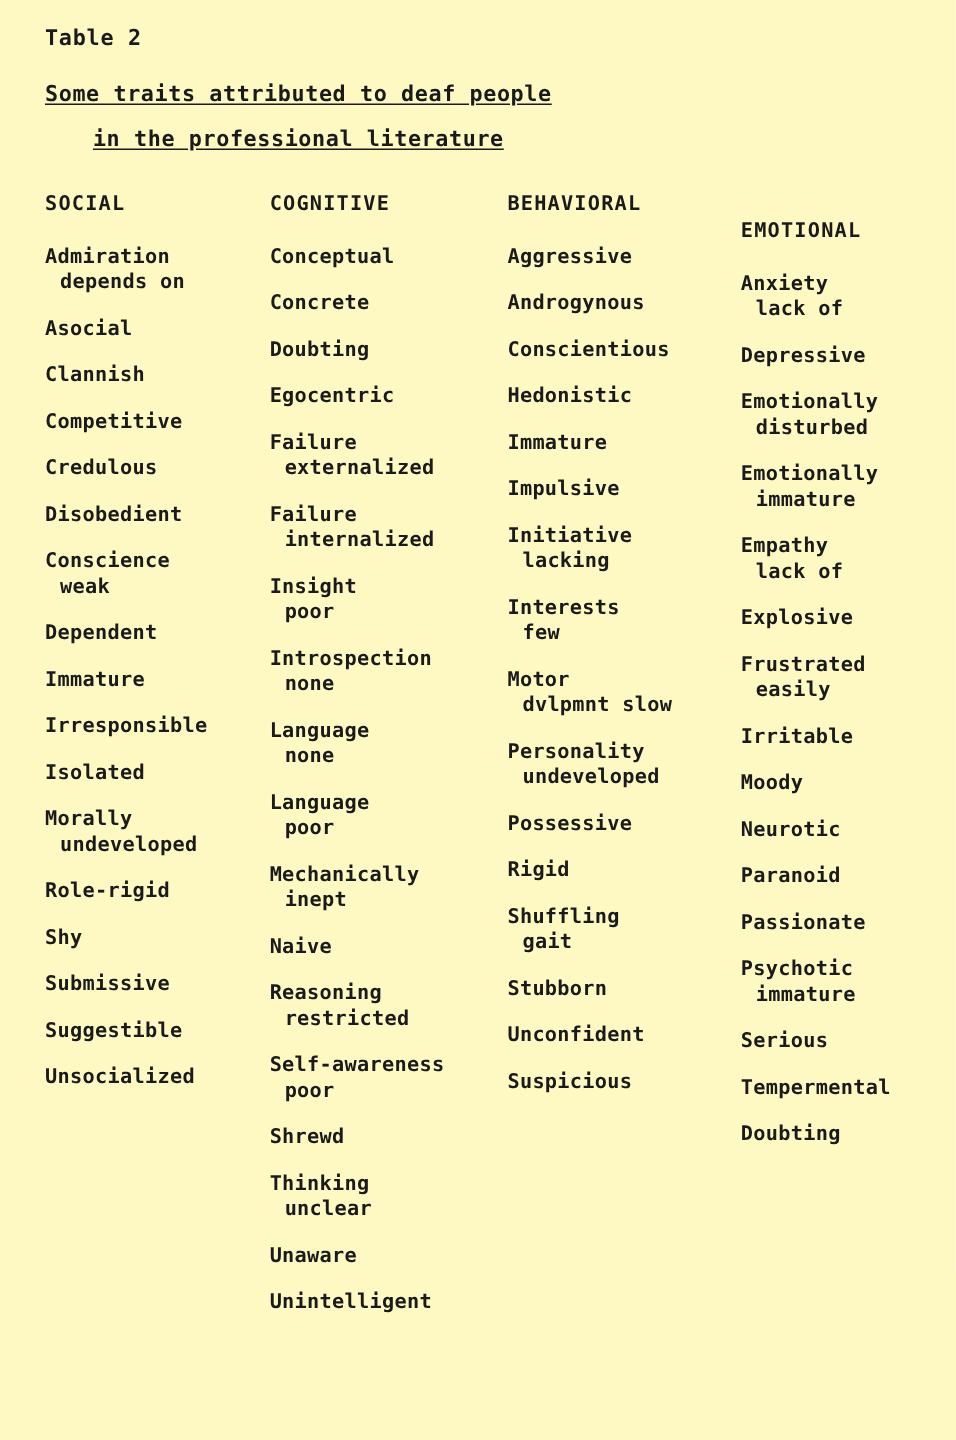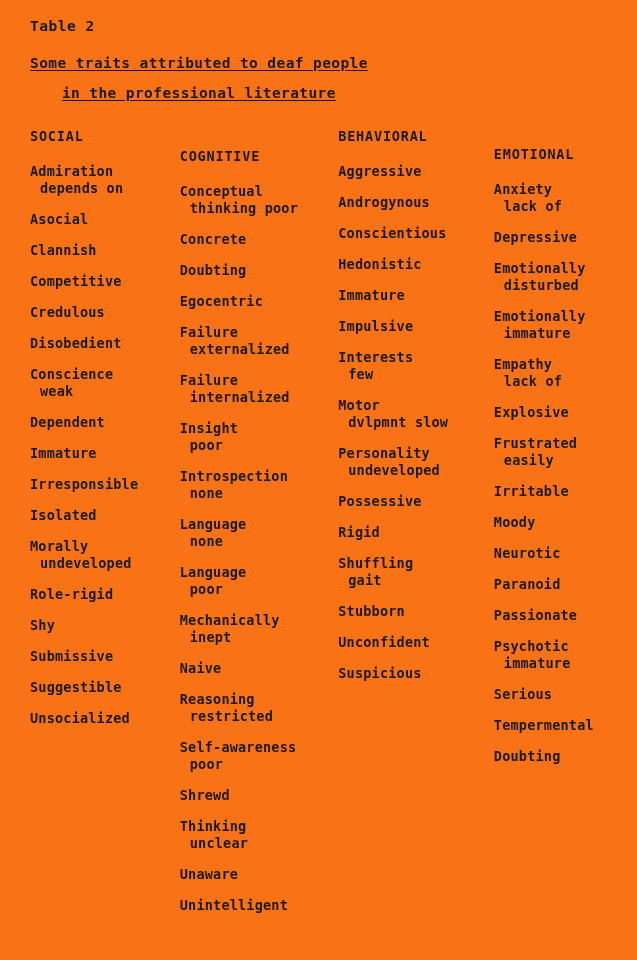--- a/index.html
+++ b/index.html
@@ -16,21 +16,21 @@
     position: relative;
   }
   
   .page {
     position: absolute;
     left: 0; top: 0;
     width: 637px;
     height: 960px;
     padding: 8px;
     box-sizing: border-box;
-    background: #f97316;
+    background: #fef9c3;
   }
   .table-label {
     position: absolute;
     left: 30px;
     top: 18px;
     font-size: 14.5px;
     font-weight: bold;
     letter-spacing: 0.5px;
   }
   .title {
@@ -57,21 +57,21 @@
     top: 128px;
     width: 600px;
     display: flex;
     flex-direction: row;
   }
   .col {
     display: flex;
     flex-direction: column;
   }
   .col-0 { width: 154px; }
-  .col-1 { width: 163px; margin-top: 20px; }
+  .col-1 { width: 163px; }
   .col-2 { width: 160px; }
   .col-3 { width: 140px; margin-top: 18px; }
 
   .col-head {
     font-size: 13.5px;
     font-weight: bold;
     letter-spacing: 0.8px;
     margin-bottom: 19px;
     white-space: pre;
   }
@@ -123,21 +123,21 @@
       <div class="entry"><span>Morally</span><span class="sub">undeveloped</span></div>
       <div class="entry"><span>Role-rigid</span></div>
       <div class="entry"><span>Shy</span></div>
       <div class="entry"><span>Submissive</span></div>
       <div class="entry"><span>Suggestible</span></div>
       <div class="entry"><span>Unsocialized</span></div>
     </div>
 
     <div class="col col-1">
       <div class="col-head">COGNITIVE</div>
-      <div class="entry"><span>Conceptual</span><span class="sub">thinking poor</span></div>
+      <div class="entry"><span>Conceptual</span></div>
       <div class="entry"><span>Concrete</span></div>
       <div class="entry"><span>Doubting</span></div>
       <div class="entry"><span>Egocentric</span></div>
       <div class="entry"><span>Failure</span><span class="sub">externalized</span></div>
       <div class="entry"><span>Failure</span><span class="sub">internalized</span></div>
       <div class="entry"><span>Insight</span><span class="sub">poor</span></div>
       <div class="entry"><span>Introspection</span><span class="sub">none</span></div>
       <div class="entry"><span>Language</span><span class="sub">none</span></div>
       <div class="entry"><span>Language</span><span class="sub">poor</span></div>
       <div class="entry"><span>Mechanically</span><span class="sub">inept</span></div>
@@ -151,20 +151,21 @@
     </div>
 
     <div class="col col-2">
       <div class="col-head">BEHAVIORAL</div>
       <div class="entry"><span>Aggressive</span></div>
       <div class="entry"><span>Androgynous</span></div>
       <div class="entry"><span>Conscientious</span></div>
       <div class="entry"><span>Hedonistic</span></div>
       <div class="entry"><span>Immature</span></div>
       <div class="entry"><span>Impulsive</span></div>
+      <div class="entry"><span>Initiative</span><span class="sub">lacking</span></div>
       <div class="entry"><span>Interests</span><span class="sub">few</span></div>
       <div class="entry"><span>Motor</span><span class="sub">dvlpmnt slow</span></div>
       <div class="entry"><span>Personality</span><span class="sub">undeveloped</span></div>
       <div class="entry"><span>Possessive</span></div>
       <div class="entry"><span>Rigid</span></div>
       <div class="entry"><span>Shuffling</span><span class="sub">gait</span></div>
       <div class="entry"><span>Stubborn</span></div>
       <div class="entry"><span>Unconfident</span></div>
       <div class="entry"><span>Suspicious</span></div>
     </div>

